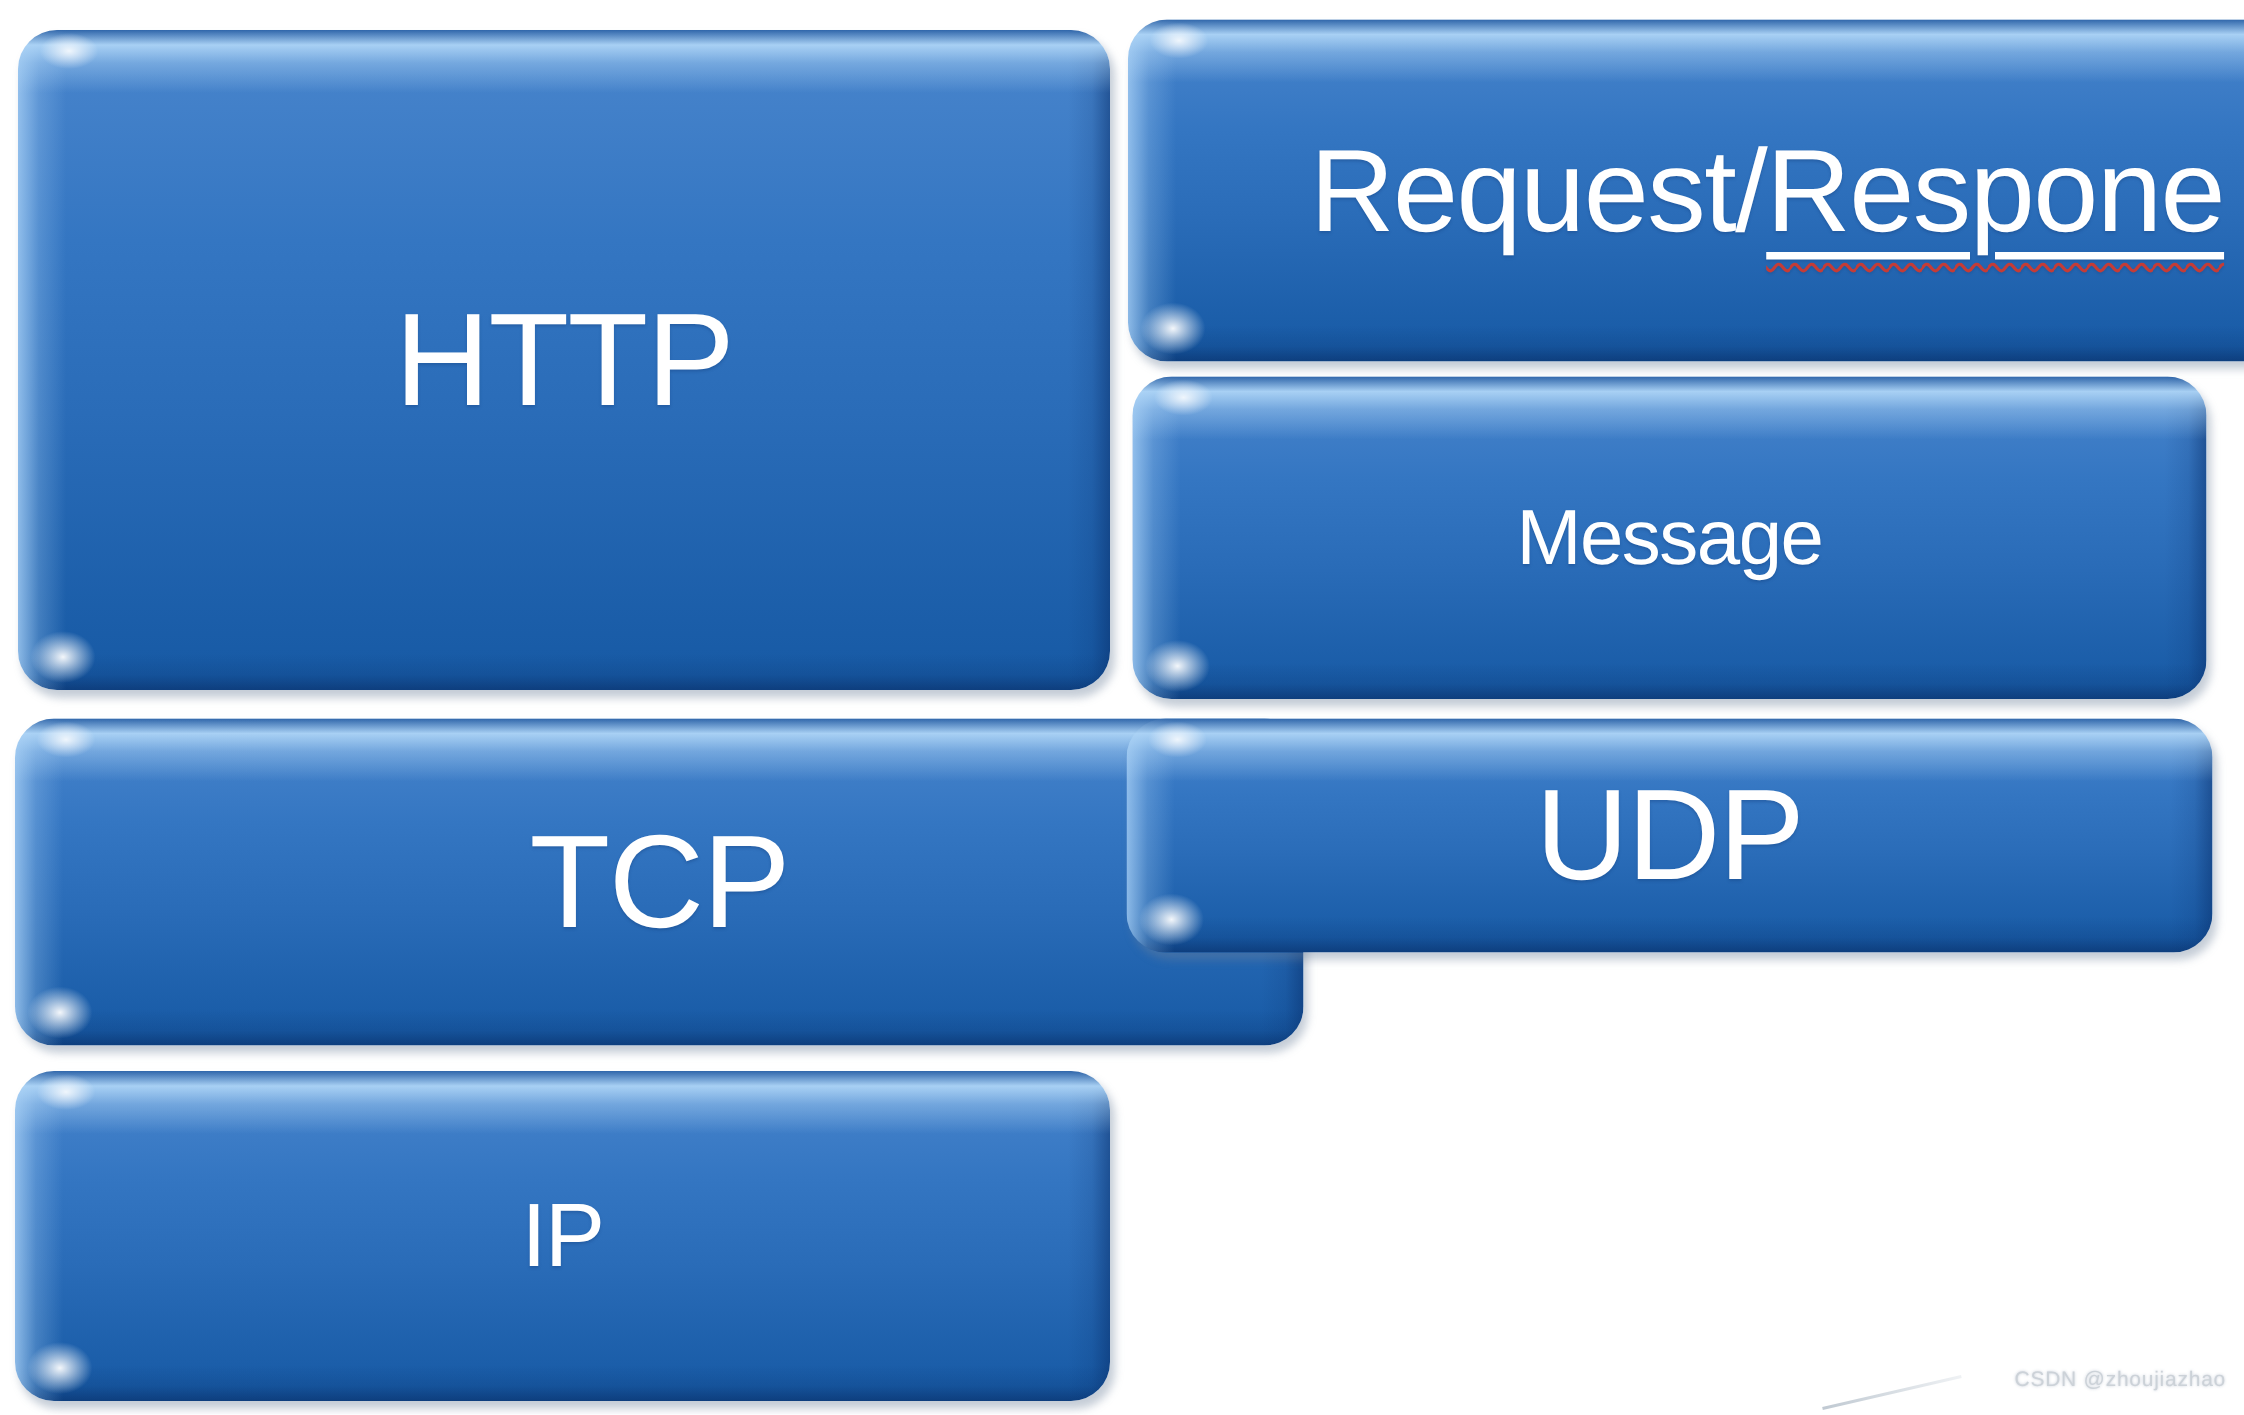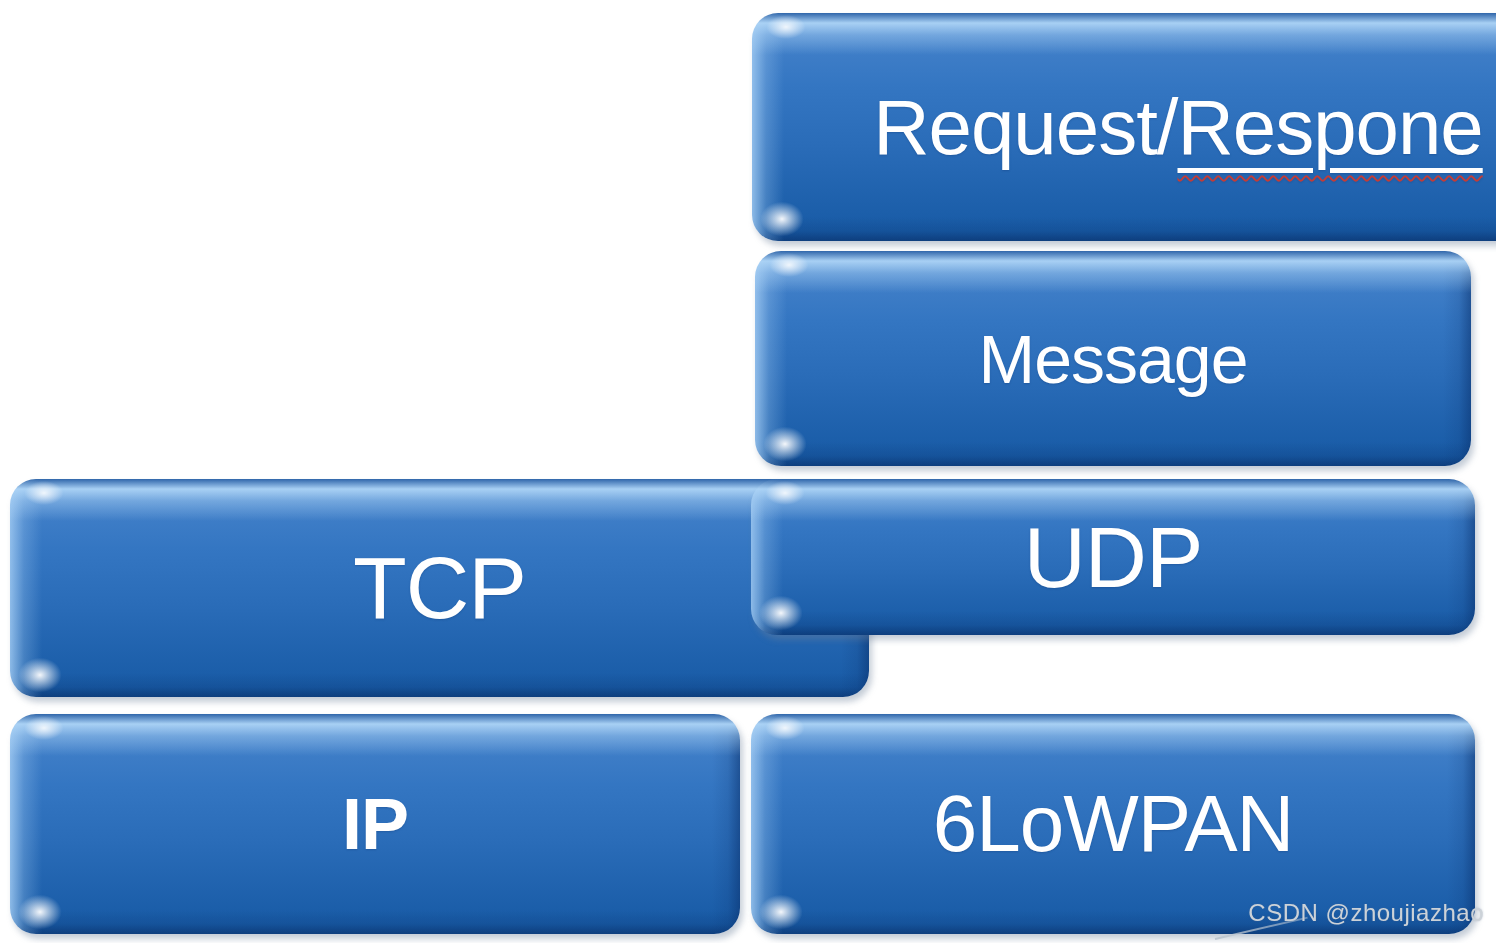--- a/index.html
+++ b/index.html
@@ -44,24 +44,24 @@
   .box-http     { left: 12px;  top: 20px;  width: 728px; height: 440px; }
   .box-reqres   { left: 752px; top: 13px;  width: 852px; height: 228px; }
   .box-message  { left: 755px; top: 251px; width: 716px; height: 215px; }
   .box-tcp      { left: 10px;  top: 479px; width: 859px; height: 218px; }
   .box-udp      { left: 751px; top: 479px; width: 724px; height: 156px; }
   .box-ip       { left: 10px;  top: 714px; width: 730px; height: 220px; }
   .box-lowpan   { left: 751px; top: 714px; width: 724px; height: 220px; }
 
   .box-http .box-label    { font-size: 88px; }
   .box-reqres .box-label  { font-size: 78px; }
-  .box-message .box-label { font-size: 68px; }
+  .box-message .box-label { font-size: 52px; }
   .box-tcp .box-label     { font-size: 88px; }
   .box-udp .box-label     { font-size: 86px; }
-  .box-ip .box-label      { font-size: 72px; font-weight: bold; }
+  .box-ip .box-label      { font-size: 60px; }
   .box-lowpan .box-label  { font-size: 80px; }
 
   
   .u-white {
     text-decoration: underline;
     text-decoration-color: #ffffff;
     text-decoration-thickness: 5px;
     text-underline-offset: 14px;
   }
   .u-wavy {
@@ -69,21 +69,21 @@
     text-decoration-style: wavy;
     text-decoration-color: #c43c37;
     text-decoration-thickness: 1.5px;
     text-underline-offset: 21px;
   }
 
   .watermark {
     position: absolute;
     right: 12px;
     bottom: 16px;
-    font-size: 24px;
+    font-size: 14px;
     color: #ccd2d8;
     letter-spacing: 0.5px;
     text-shadow: 0 0 2px rgba(90,110,140,0.35);
   }
 
   .artifact-line {
     position: absolute;
     left: 1215px;
     top: 938px;
     width: 95px;
@@ -91,20 +91,23 @@
     background: linear-gradient(90deg, rgba(185,195,205,0.9), rgba(215,222,228,0.4));
     transform: rotate(-13deg);
     transform-origin: left center;
   }
 </style>
 </head>
 <body>
 
 <div class="canvas">
 
+  <div class="box box-http">
+    <div class="box-label">HTTP</div>
+  </div>
 
   <div class="box box-reqres">
     <div class="box-label"><span>Request/</span><span class="u-white"><span class="u-wavy">Respone</span></span></div>
   </div>
 
   <div class="box box-message">
     <div class="box-label">Message</div>
   </div>
 
   <div class="box box-tcp">
@@ -112,21 +115,18 @@
   </div>
 
   <div class="box box-udp">
     <div class="box-label">UDP</div>
   </div>
 
   <div class="box box-ip">
     <div class="box-label">IP</div>
   </div>
 
-  <div class="box box-lowpan">
-    <div class="box-label">6LoWPAN</div>
-  </div>
 
   <div class="artifact-line"></div>
 
   <div class="watermark">CSDN @zhoujiazhao</div>
 
 </div>
 
 </body></html>

